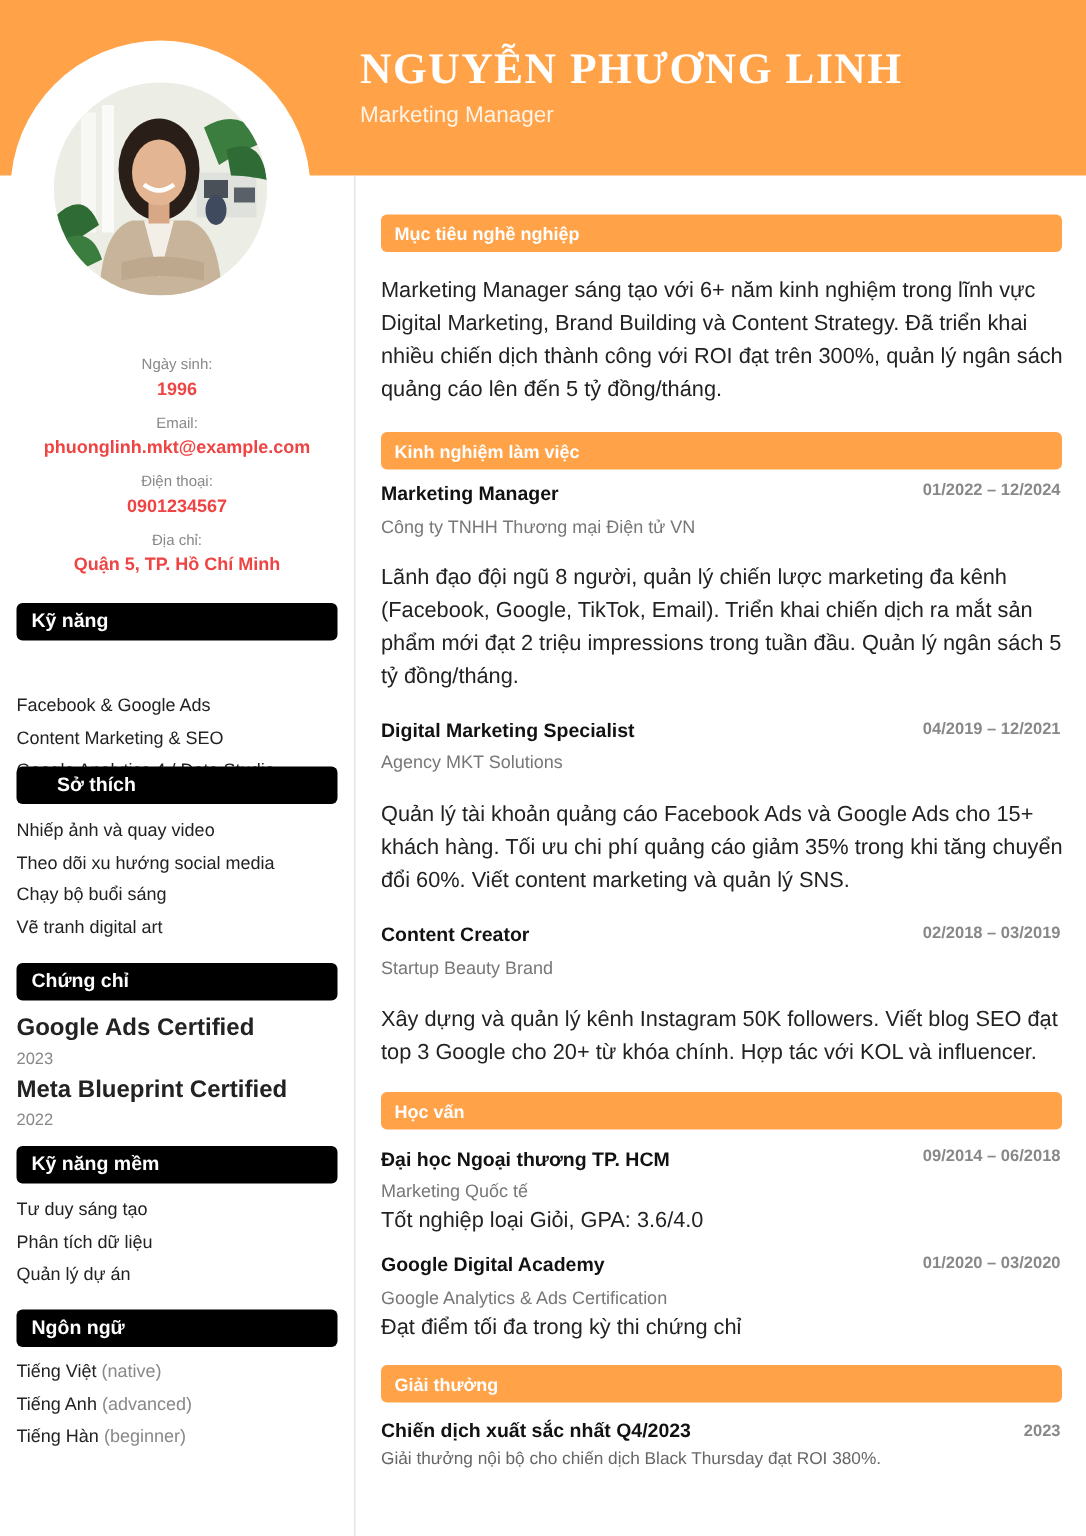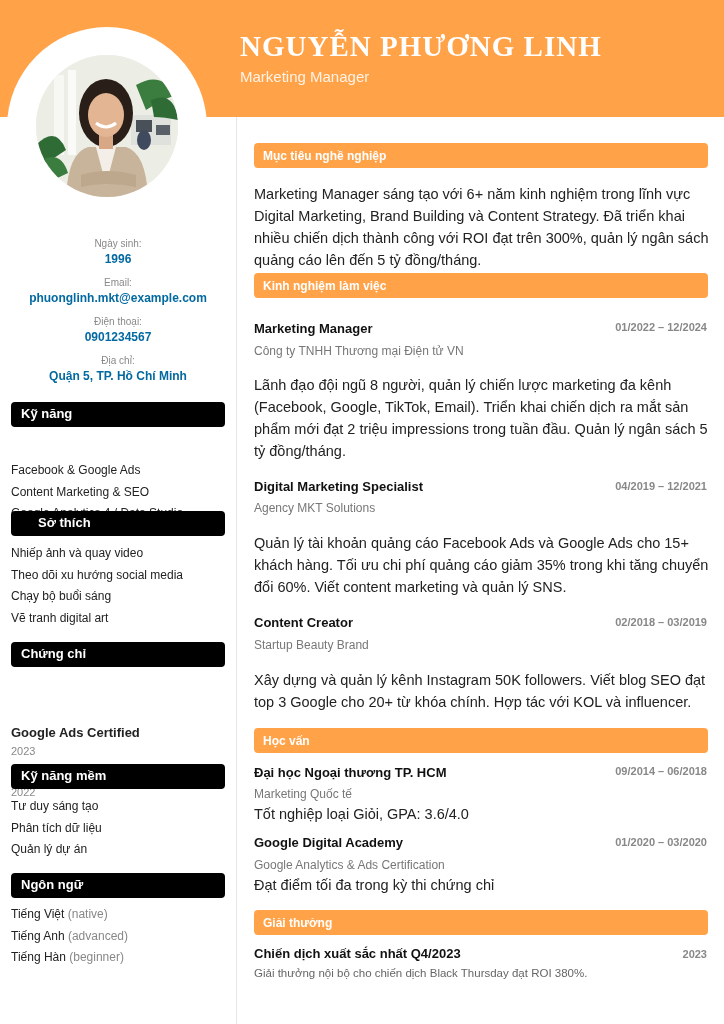--- a/index.html
+++ b/index.html
@@ -33,32 +33,32 @@
 
     .divider {
       position: absolute; left: 236px; top: 117px; width: 1px; height: 907px;
       background: #e6e6e6;
     }
 
     
     .sidebar { position: absolute; left: 0; top: 0; width: 236px; height: 900px; }
     .info { position: absolute; left: 0; width: 236px; text-align: center; }
     .info-label { font-size: 10px; color: #888; }
-    .info-value { font-size: 12px; font-weight: bold; color: #0369a1; margin-top: 3px; }
+    .info-value { font-size: 12px; font-weight: bold; color: #ef4444; margin-top: 3px; }
 
     .side-head {
       position: absolute; left: 11px; width: 214px; height: 25px;
       background: #000000; border-radius: 4px;
       color: #fff; font-weight: bold; font-size: 13px;
       padding: 4px 0 0 10px;
     }
     .side-list { position: absolute; left: 11px; width: 215px; }
     .side-list .li { font-size: 12px; color: #222; height: 21.5px; line-height: 21.5px; white-space: nowrap; }
     .side-list .li .muted { color: #888; }
-    .cert-name { font-size: 13px; font-weight: bold; color: #222; margin-top: 48px; }
+    .cert-name { font-size: 16px; font-weight: bold; color: #222; }
     .cert-year { font-size: 11px; color: #888; margin-top: 5px; }
 
     
     .main-head {
       position: absolute; left: 254px; width: 454px; height: 25px;
       background: #FFA248; border-radius: 4px;
       color: #fff; font-weight: bold; font-size: 12px;
       padding: 6px 0 0 9px;
     }
     .paragraph {
@@ -175,21 +175,21 @@
   <div class="side-list" style="top:904px;">
     <div class="li"><span>Tiếng Việt</span> <span class="muted">(native)</span></div>
     <div class="li"><span>Tiếng Anh</span> <span class="muted">(advanced)</span></div>
     <div class="li"><span>Tiếng Hàn</span> <span class="muted">(beginner)</span></div>
   </div>
 </div>
 
 <div class="main-head" style="top:143px;">Mục tiêu nghề nghiệp</div>
 <div class="paragraph" style="top:183px;">Marketing Manager sáng tạo với 6+ năm kinh nghiệm trong lĩnh vực Digital Marketing, Brand Building và Content Strategy. Đã triển khai nhiều chiến dịch thành công với ROI đạt trên 300%, quản lý ngân sách quảng cáo lên đến 5 tỷ đồng/tháng.</div>
 
-<div class="main-head" style="top:273px;">Kinh nghiệm làm việc</div>
+<div class="main-head" style="top:288px;">Kinh nghiệm làm việc</div>
 
 <div class="entry-title" style="top:321px;">Marketing Manager</div>
 <div class="entry-date" style="top:321px;">01/2022 – 12/2024</div>
 <div class="entry-sub" style="top:344px;">Công ty TNHH Thương mại Điện tử VN</div>
 <div class="paragraph" style="top:374px;">Lãnh đạo đội ngũ 8 người, quản lý chiến lược marketing đa kênh (Facebook, Google, TikTok, Email). Triển khai chiến dịch ra mắt sản phẩm mới đạt 2 triệu impressions trong tuần đầu. Quản lý ngân sách 5 tỷ đồng/tháng.</div>
 
 <div class="entry-title" style="top:479px;">Digital Marketing Specialist</div>
 <div class="entry-date" style="top:480px;">04/2019 – 12/2021</div>
 <div class="entry-sub" style="top:501px;">Agency MKT Solutions</div>
 <div class="paragraph" style="top:532px;">Quản lý tài khoản quảng cáo Facebook Ads và Google Ads cho 15+ khách hàng. Tối ưu chi phí quảng cáo giảm 35% trong khi tăng chuyển đổi 60%. Viết content marketing và quản lý SNS.</div>

